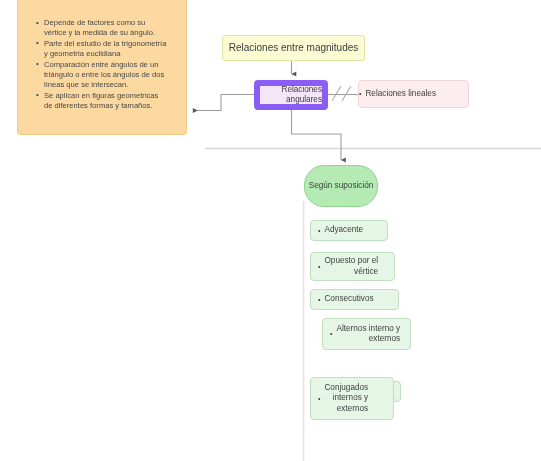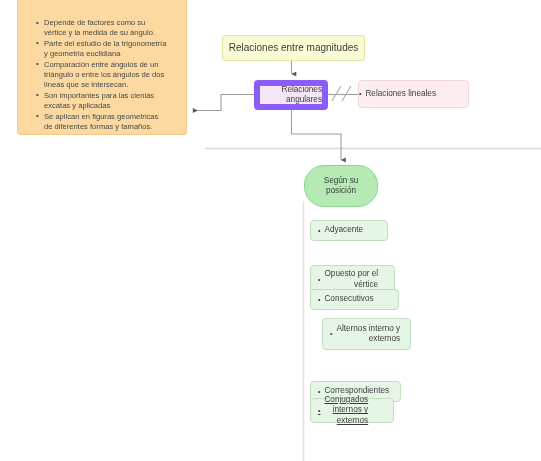--- a/index.html
+++ b/index.html
@@ -130,45 +130,45 @@
   
   .box-posicion {
     left: 304px;
     top: 165px;
     width: 74px;
     height: 42px;
     background: #b5eab5;
     border: 1px solid #8ed68e;
     border-radius: 20px;
     font-size: 8.2px;
-    flex-direction: column;
+    flex-direction: row;
   }
 
   
   .green-item {
     background: #e6f6e6;
     border: 1px solid #bfdfc0;
     border-radius: 4px;
     font-size: 8.2px;
     box-sizing: border-box;
     color: #3c3c3c;
     padding: 0 7px;
     justify-content: flex-start;
   }
   .green-item .lbl {
     text-align: right;
     white-space: pre-line;
   }
 
   .gi-0 { left: 310px; top: 220px; width: 78px;  height: 21px; }
-  .gi-1 { left: 310px; top: 252px; width: 85px;  height: 29px; margin-top: 13px; }
+  .gi-1 { left: 310px; top: 252px; width: 85px;  height: 29px; }
   .gi-2 { left: 310px; top: 289px; width: 89px;  height: 21px; }
   .gi-3 { left: 310px; top: 318px; width: 89px;  height: 32px; margin-left: 12px; }
   .gi-4 { left: 310px; top: 362px; width: 91px;  height: 21px; margin-top: 19px; }
-  .gi-5 { left: 310px; top: 398px; width: 84px;  height: 25px; text-decoration: underline; }
+  .gi-5 { left: 310px; top: 377px; width: 84px;  height: 43px; }
 </style>
 </head>
 <body>
 
 <div id="canvas">
 
   <svg class="connectors" viewBox="0 0 541 461">
     <defs>
       <marker id="arrow-down" markerWidth="7" markerHeight="7" refX="3" refY="5.4" orient="auto" markerUnits="userSpaceOnUse">
         <path d="M0.4,0.6 L3,5.6 L5.6,0.6 Z" fill="#5a5a5a"></path>
@@ -191,21 +191,20 @@
     <path d="M254,94.5 L221,94.5 L221,110.5 L193,110.5" fill="none" stroke="#9e9e9e" stroke-width="1.1" marker-end="url(#arrow-left)"></path>
 
     <path d="M291.5,110 L291.5,134 L341,134 L341,160" fill="none" stroke="#9e9e9e" stroke-width="1.1" marker-end="url(#arrow-down)"></path>
   </svg>
 
   <div class="note-box">
     <ul class="note-list">
       <li>Depende de factores como su vértice y la medida de su ángulo.</li>
       <li>Parte del estudio de la trigonometría y geometría euclidiana</li>
       <li>Comparación entre ángulos de un triángulo o entre los ángulos de dos líneas que se intersecan.</li>
-      <li>Son importantes para las cienias excatas y aplicadas</li>
       <li>Se aplican en figuras geometricas de diferentes formas y tamaños.</li>
     </ul>
   </div>
 
   <div class="node box-magnitudes">
     <span>Relaciones entre magnitudes</span>
   </div>
 
   <div class="node box-angulares">
     <span>Relaciones</span>

